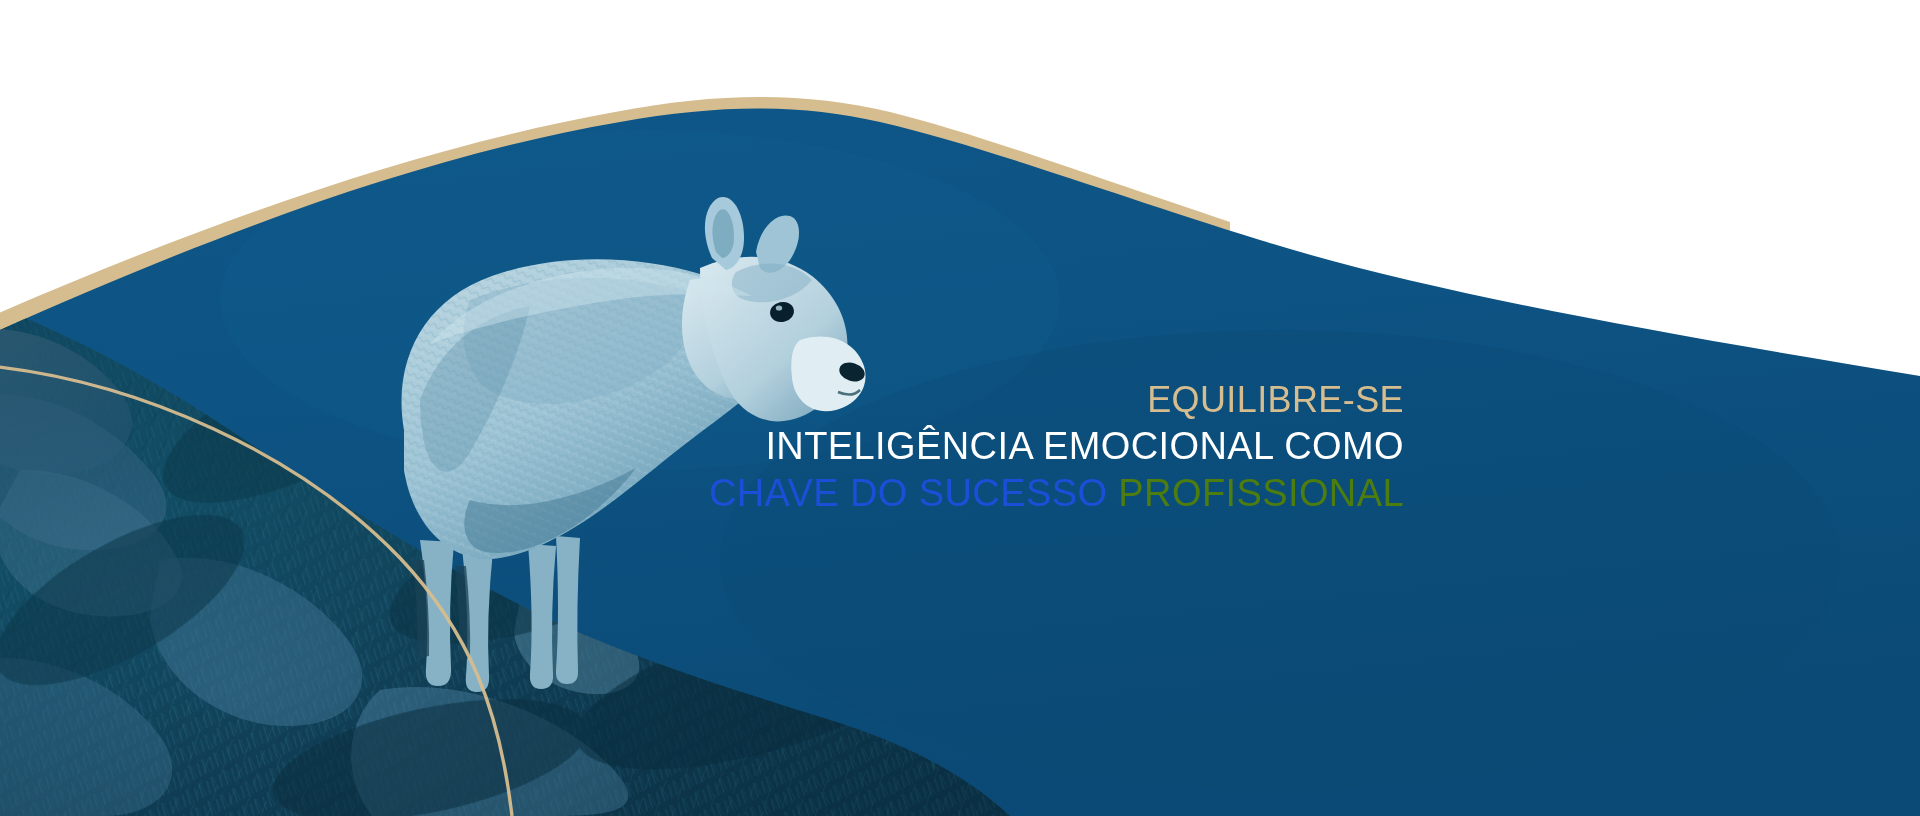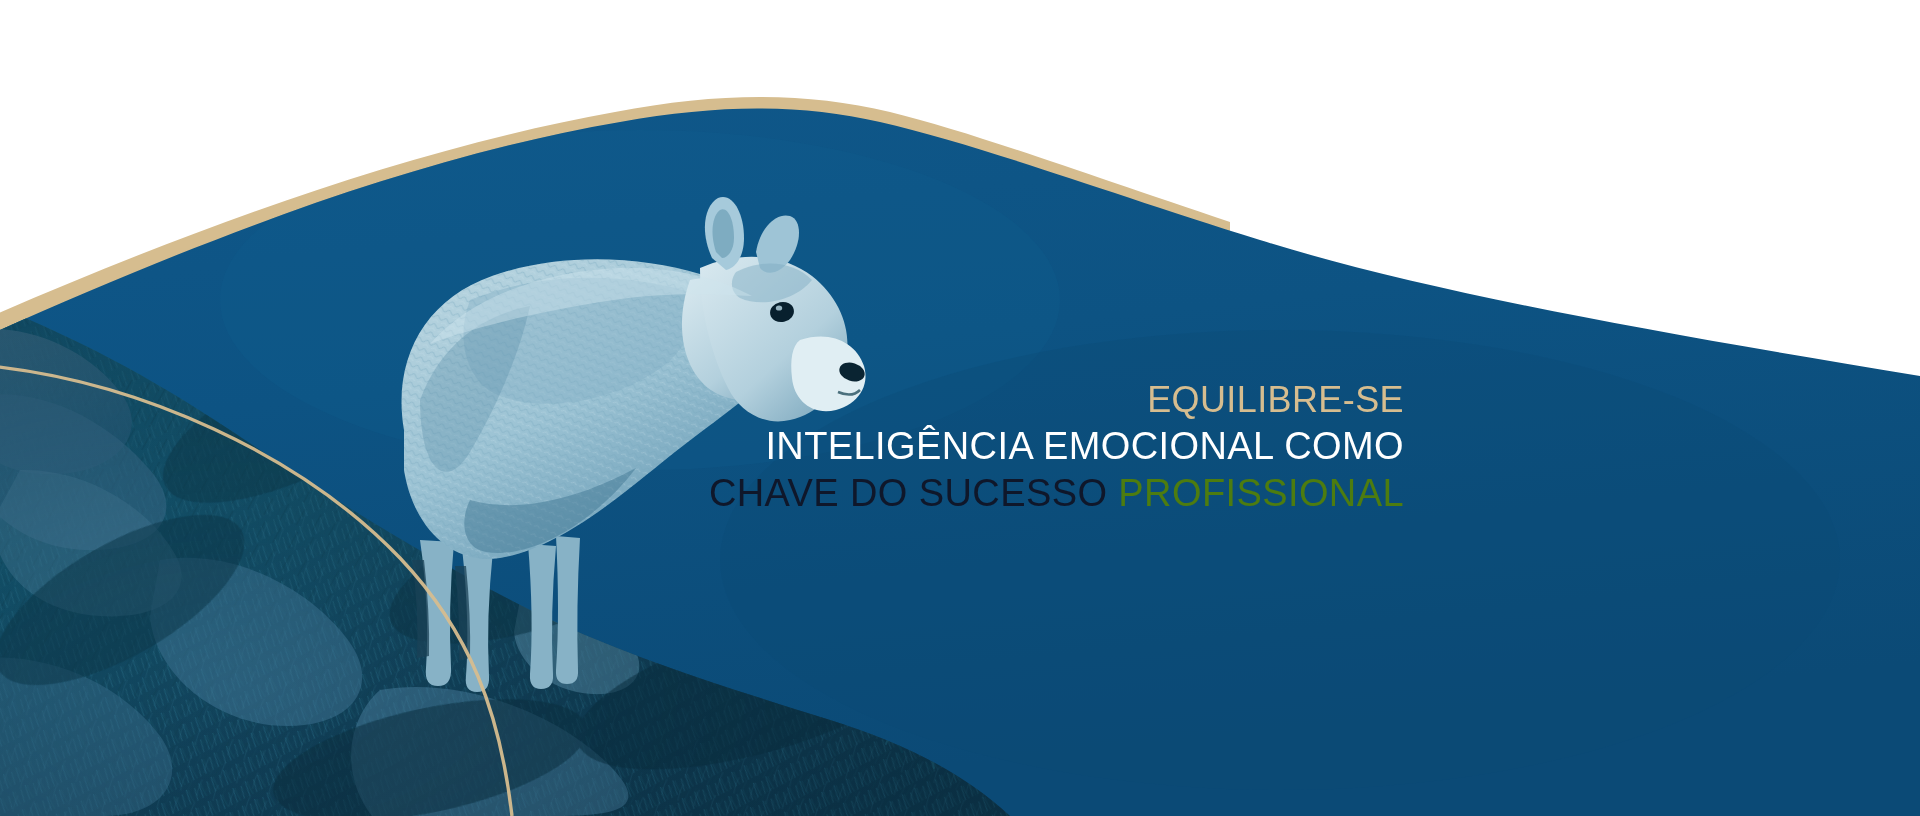--- a/index.html
+++ b/index.html
@@ -36,21 +36,21 @@
     font-size:37px;
     letter-spacing:0.4px;
     font-weight:400;
     white-space:nowrap;
     margin:0;
     padding:0 0 8px 0;
   }
   .hl-line.l1{font-size:36px;color:#d6bd8f;padding-bottom:9px;}
   .hl-line.l2{font-size:38px;color:#ffffff;padding-bottom:9px;padding-left:42px;}
   .hl-line.l3{font-size:38px;color:#ffffff;padding-bottom:0;}
-  .gold{color:#0f172a;}
+  .gold{color:#1d4ed8;}
   .white{color:#4d7c0f;}
 </style>
 </head>
 <body>
 
 <div id="banner">
 
   <svg id="art" viewBox="0 0 1920 816" preserveAspectRatio="none">
     <defs>
 

